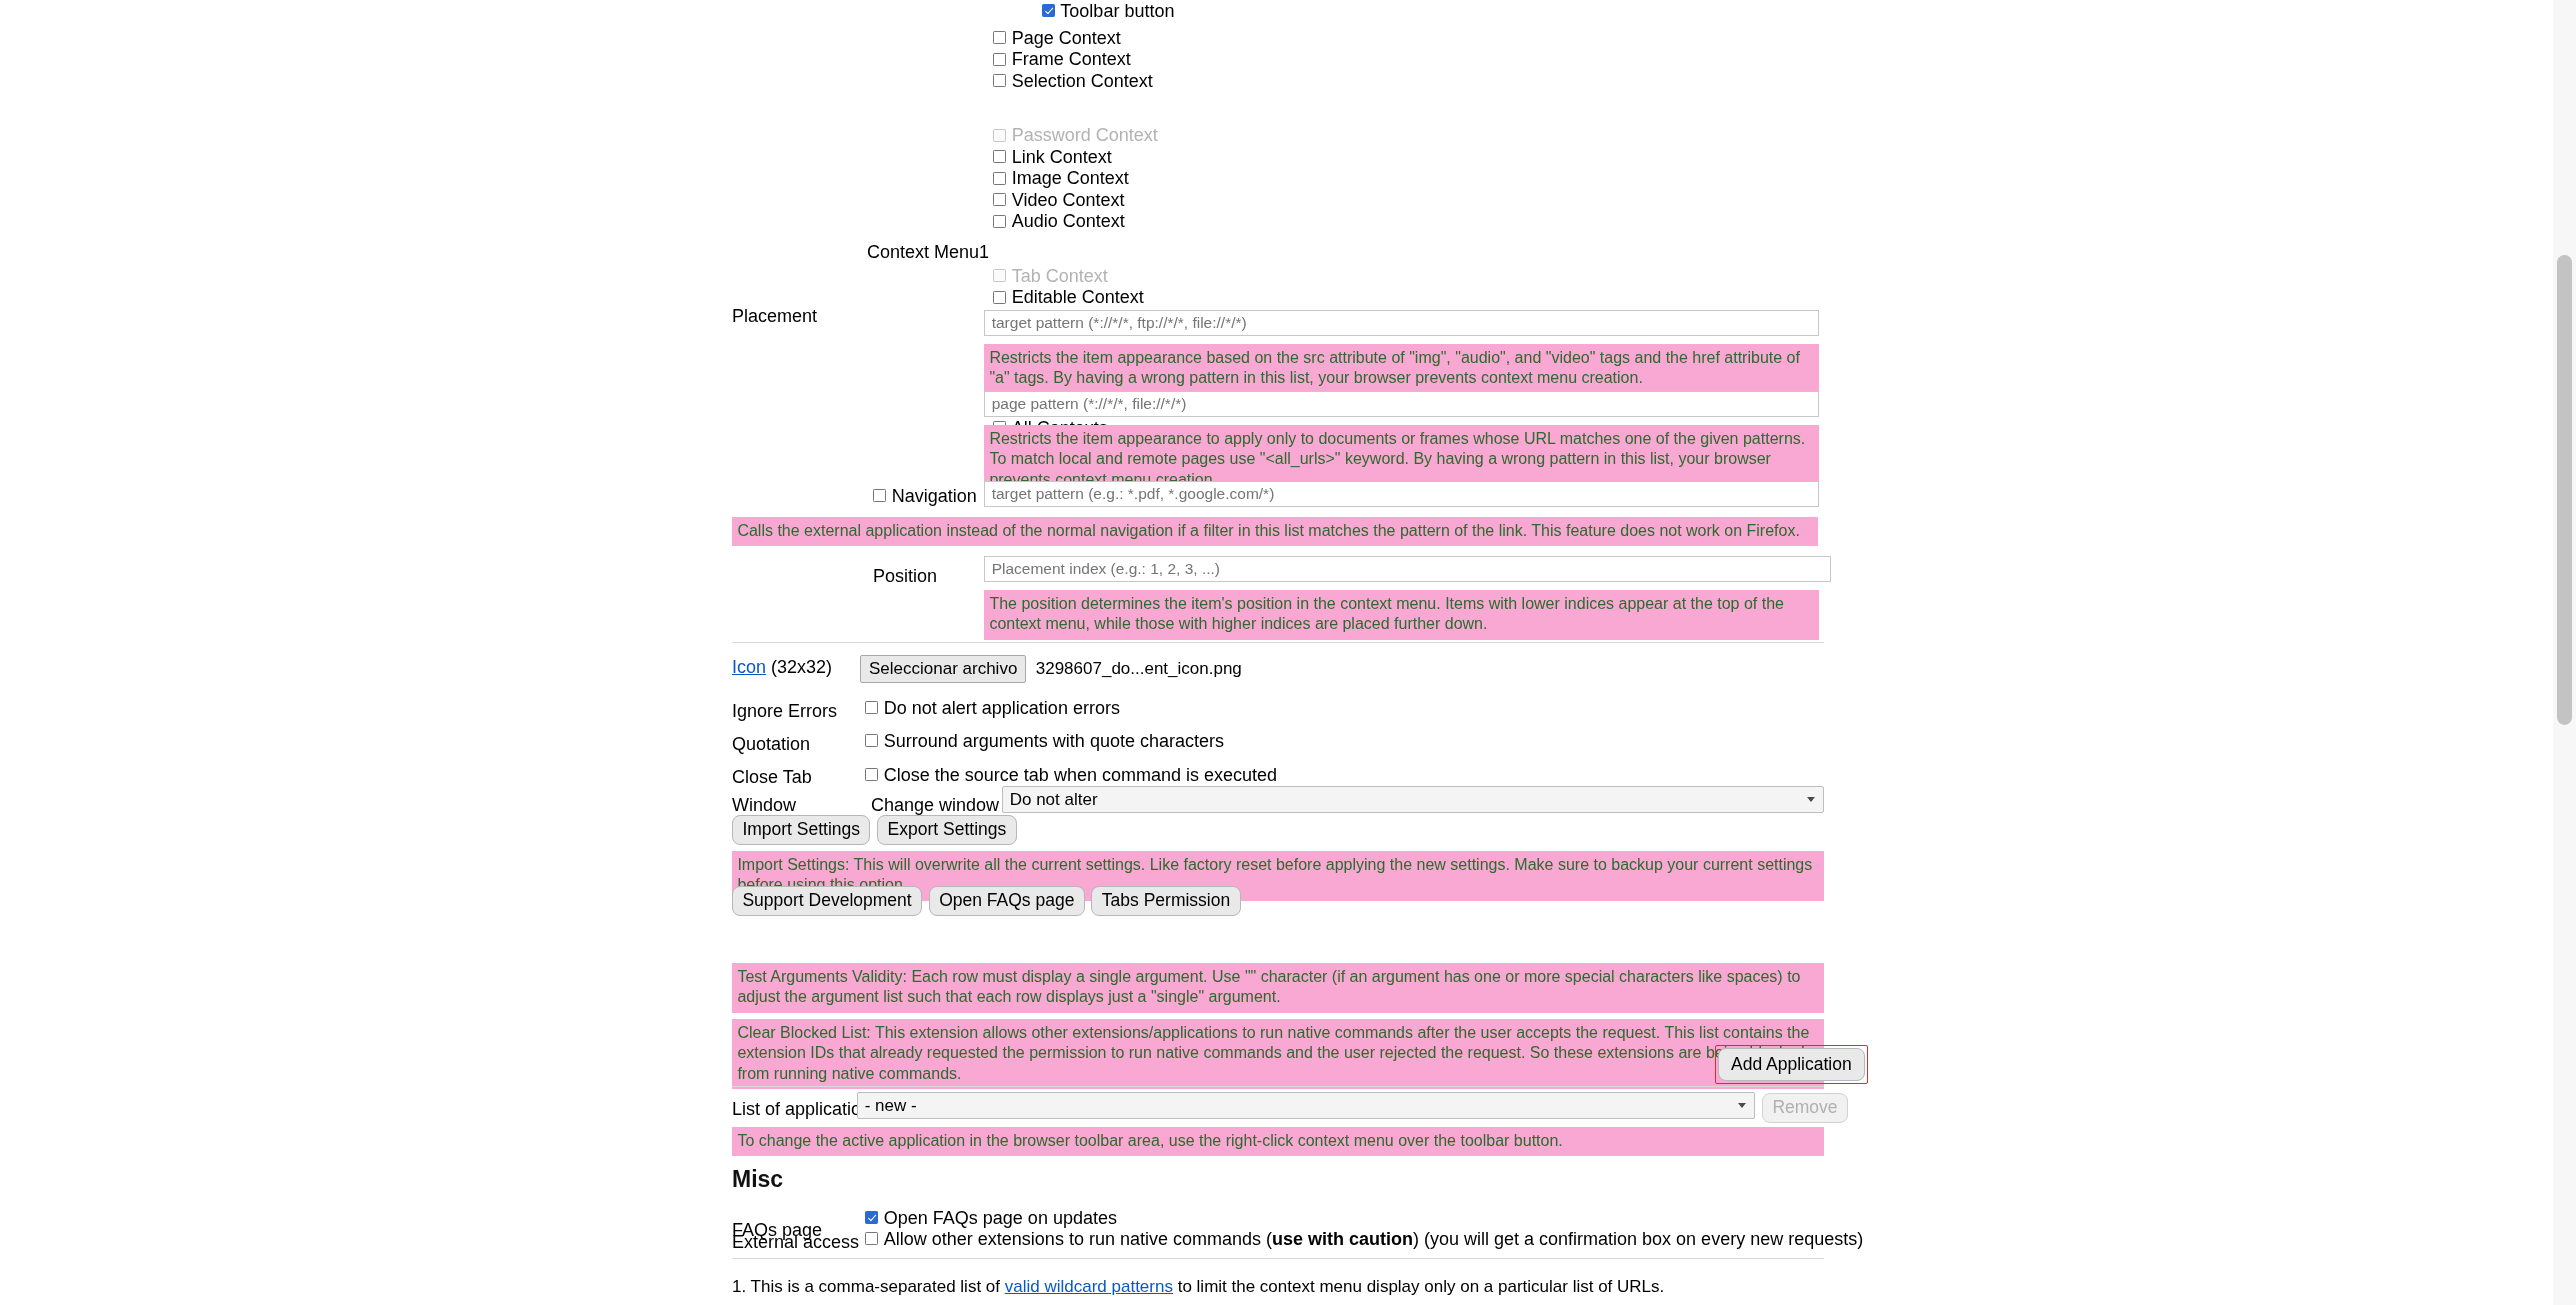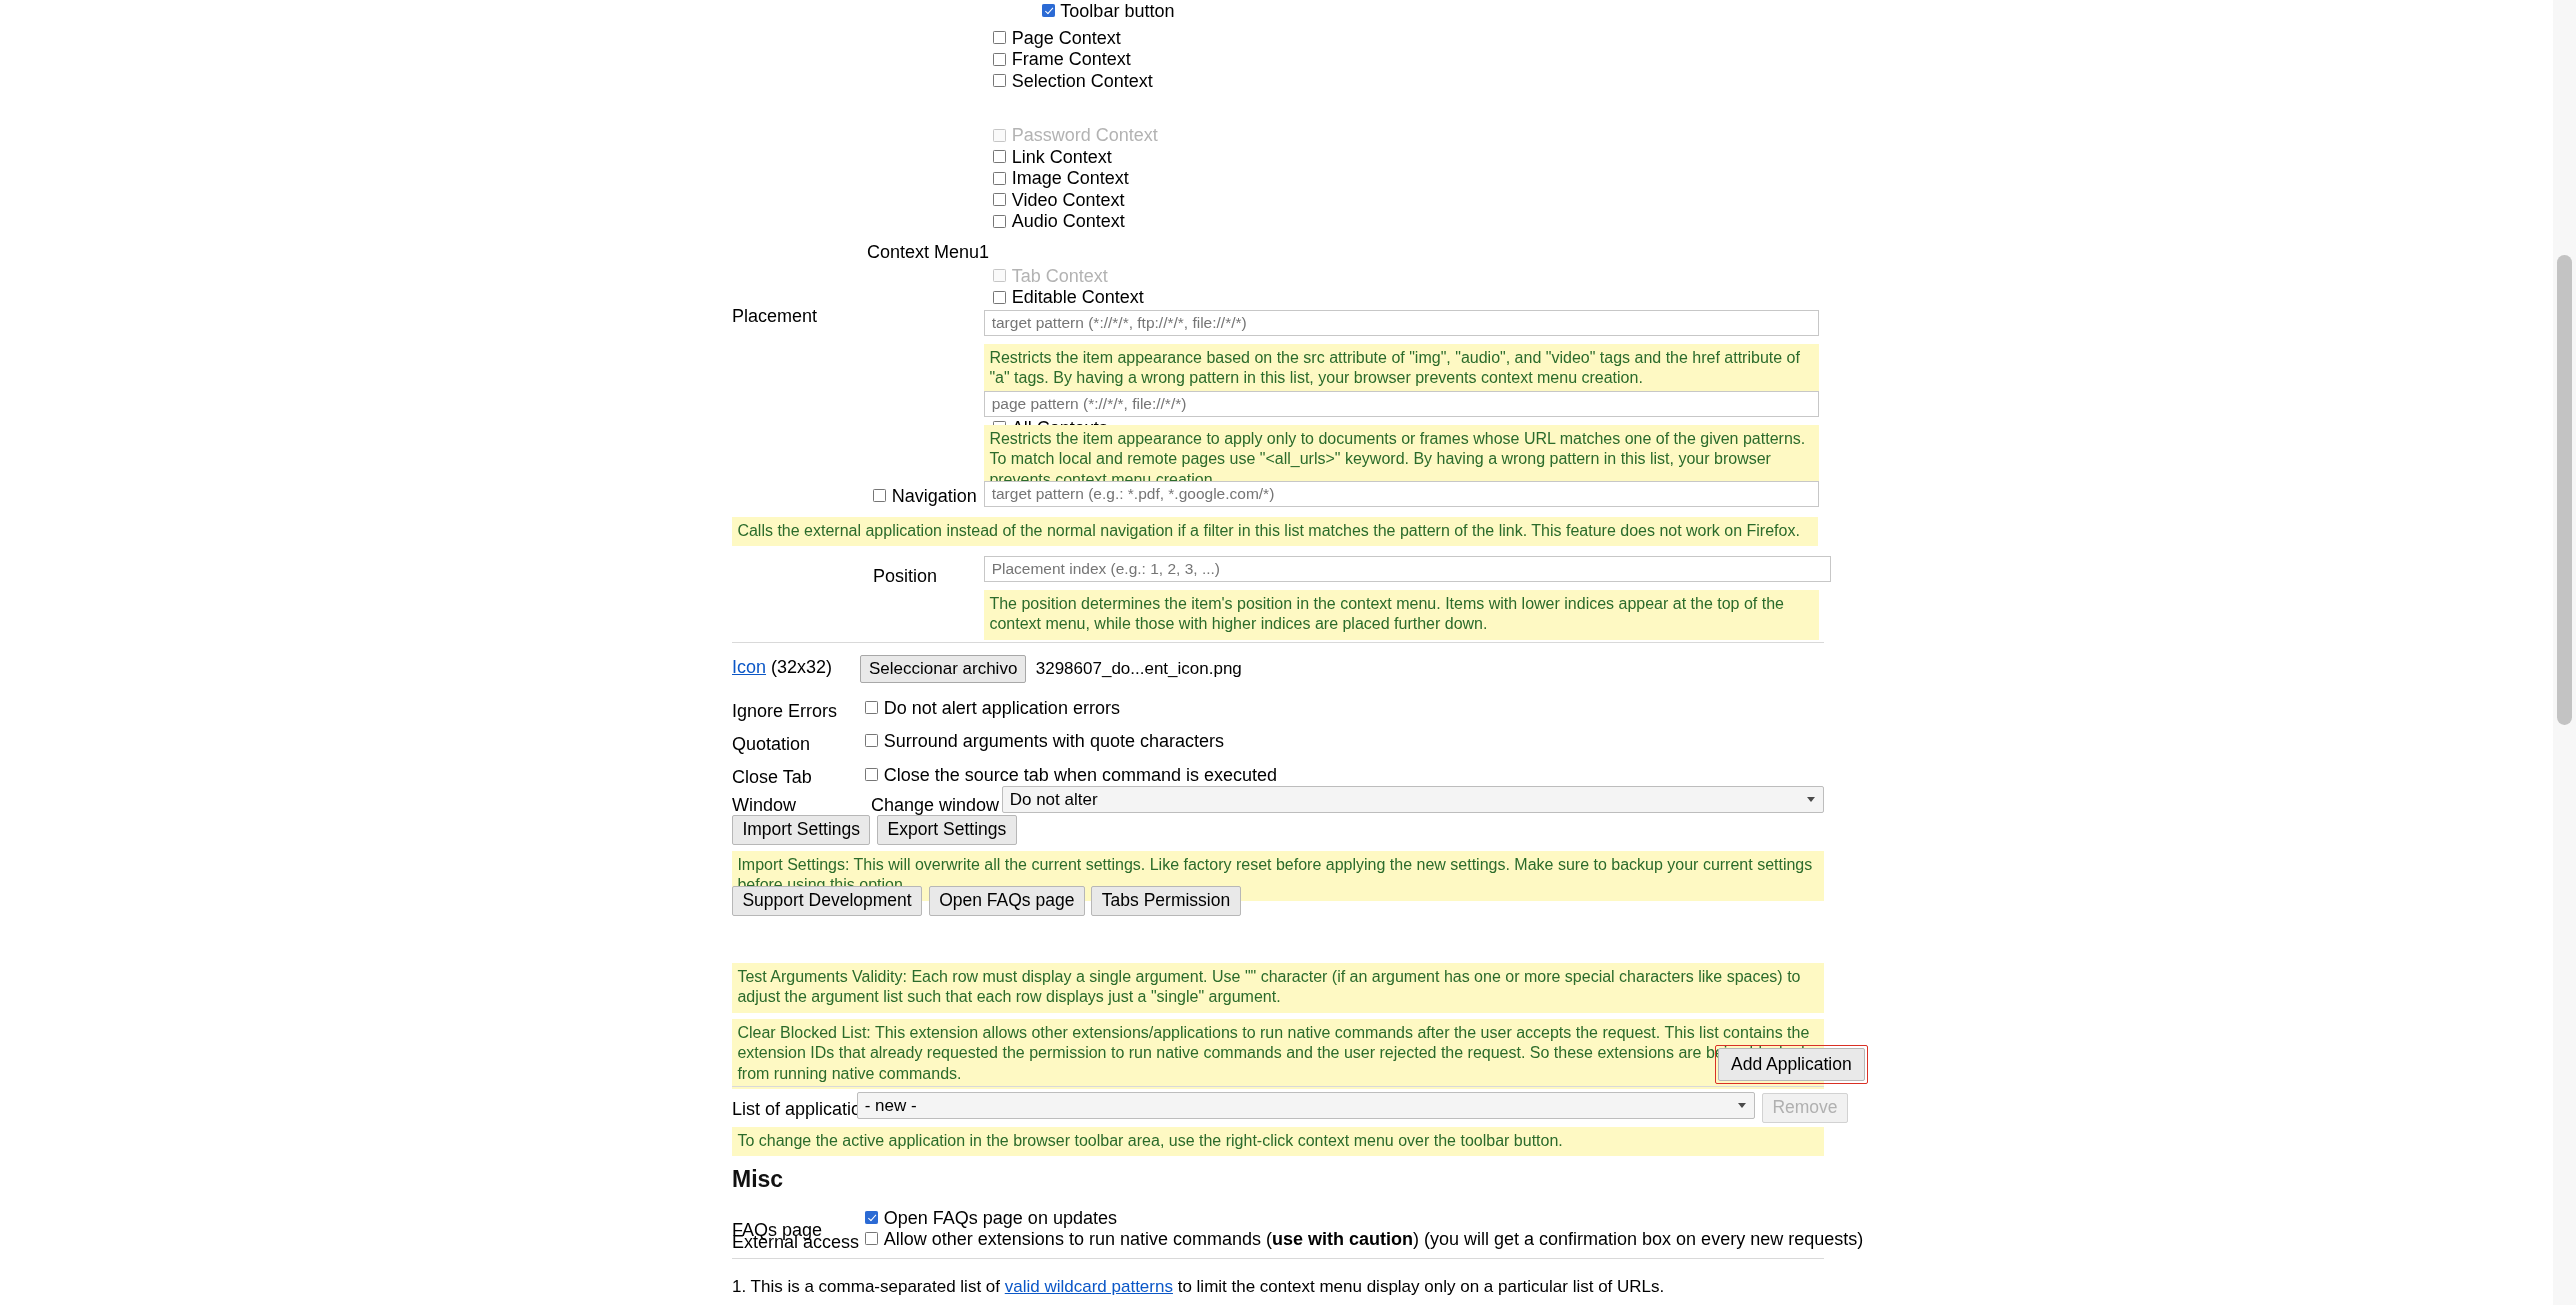--- a/index.html
+++ b/index.html
@@ -27,21 +27,21 @@
     position: absolute;
     display: flex;
     align-items: flex-start;
   }
   .label {
     color: #000;
     font-size: 18px;
     line-height: 1.2;
   }
   .note {
-    background: #fef9c3;
+    background: #f9a8d4;
     color: #2b6b2b;
     font-size: 16px;
     line-height: 1.28;
     padding: 4px 5.4px 4.7px 5.4px;
     border: 0;
   }
   .chk {
     width: 13.4px; height: 13.4px;
     border: 0.7px solid #767676;
     background: #fff;
@@ -86,21 +86,21 @@
     color: #9a9a9a;
     padding: 0 6.7px;
     line-height: 24px;
     width: 100%;
     display: block;
     font-family: "Liberation Sans", sans-serif;
   }
   .btn {
     background: #e9e9e9;
     border: 0.7px solid #b7b7b7;
-    border-radius: 2px;
+    border-radius: 8px;
     font-size: 17.5px;
     color: #000;
     padding: 3.4px 9.4px 4px 9.4px;
     font-family: "Liberation Sans", sans-serif;
     line-height: 1.15;
     cursor: default;
     white-space: nowrap;
   }
   .btn.disabled { color: #b0b0b0; border-color: #d2d2d2; background: #f1f1f1; }
   select.sel {

